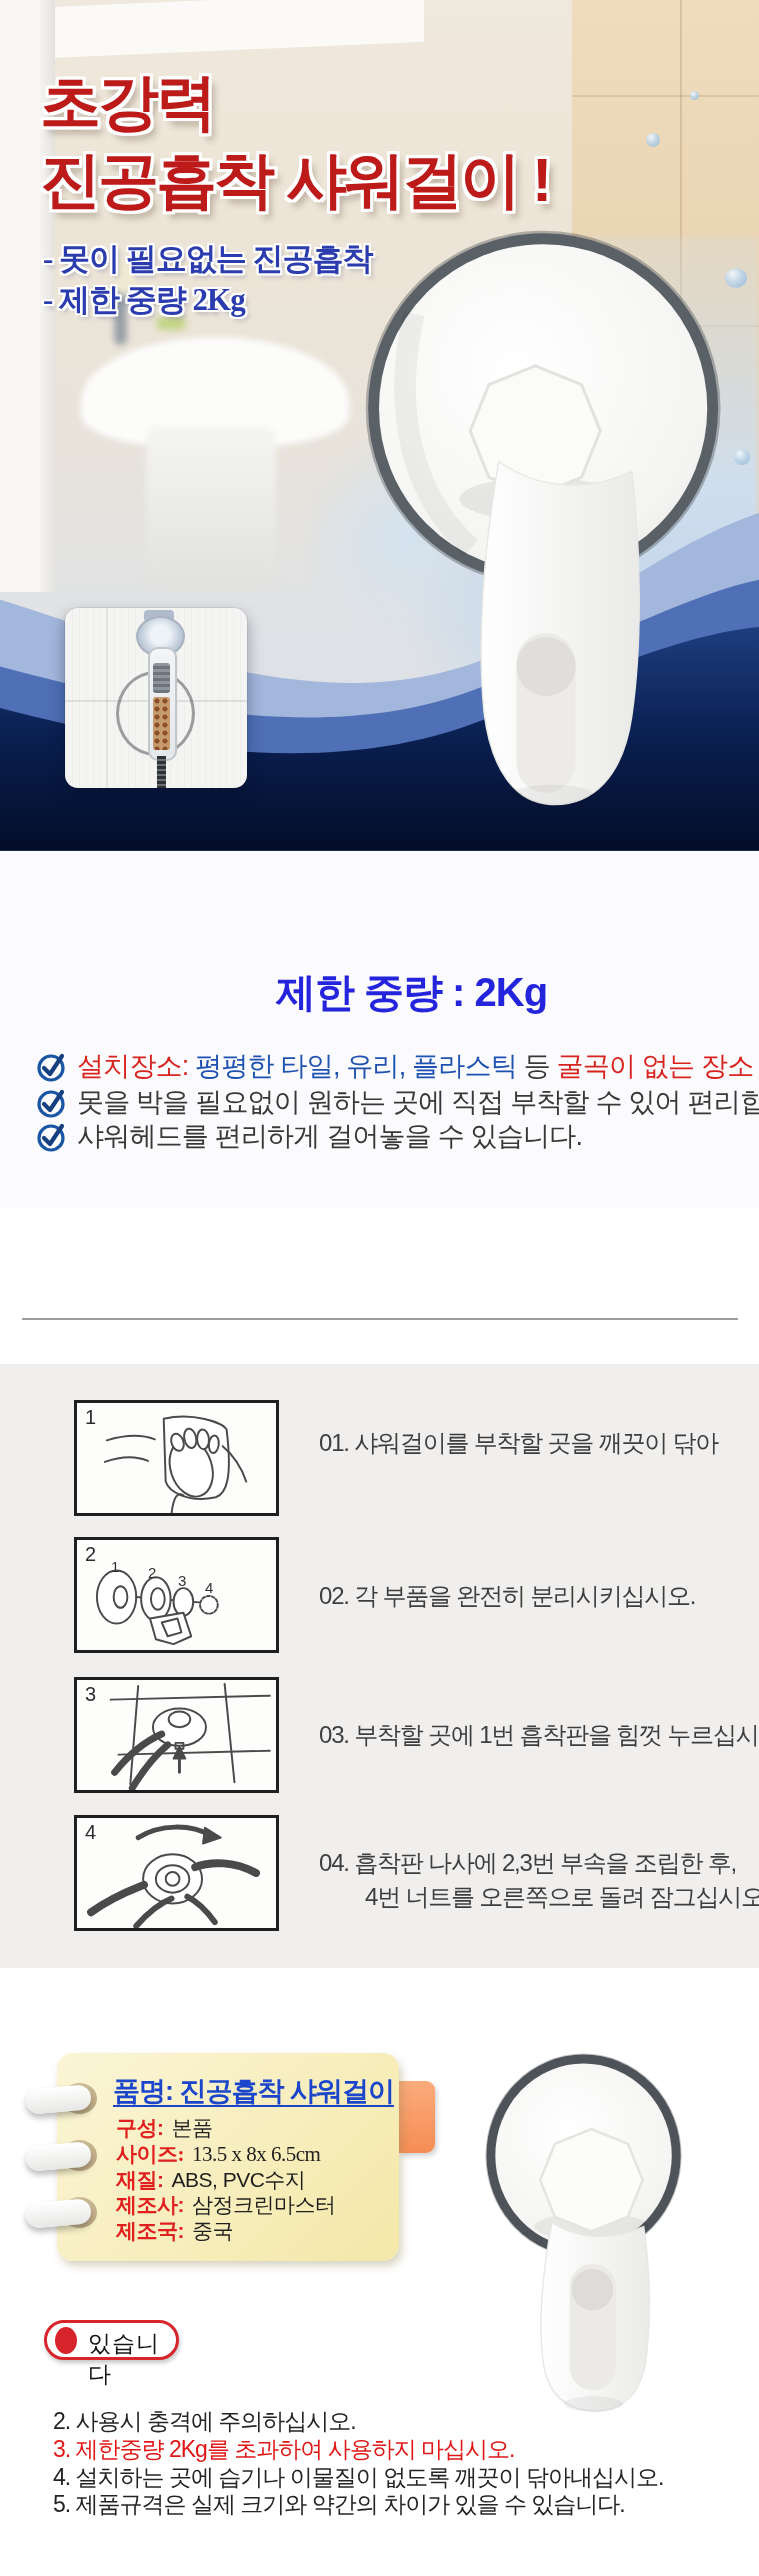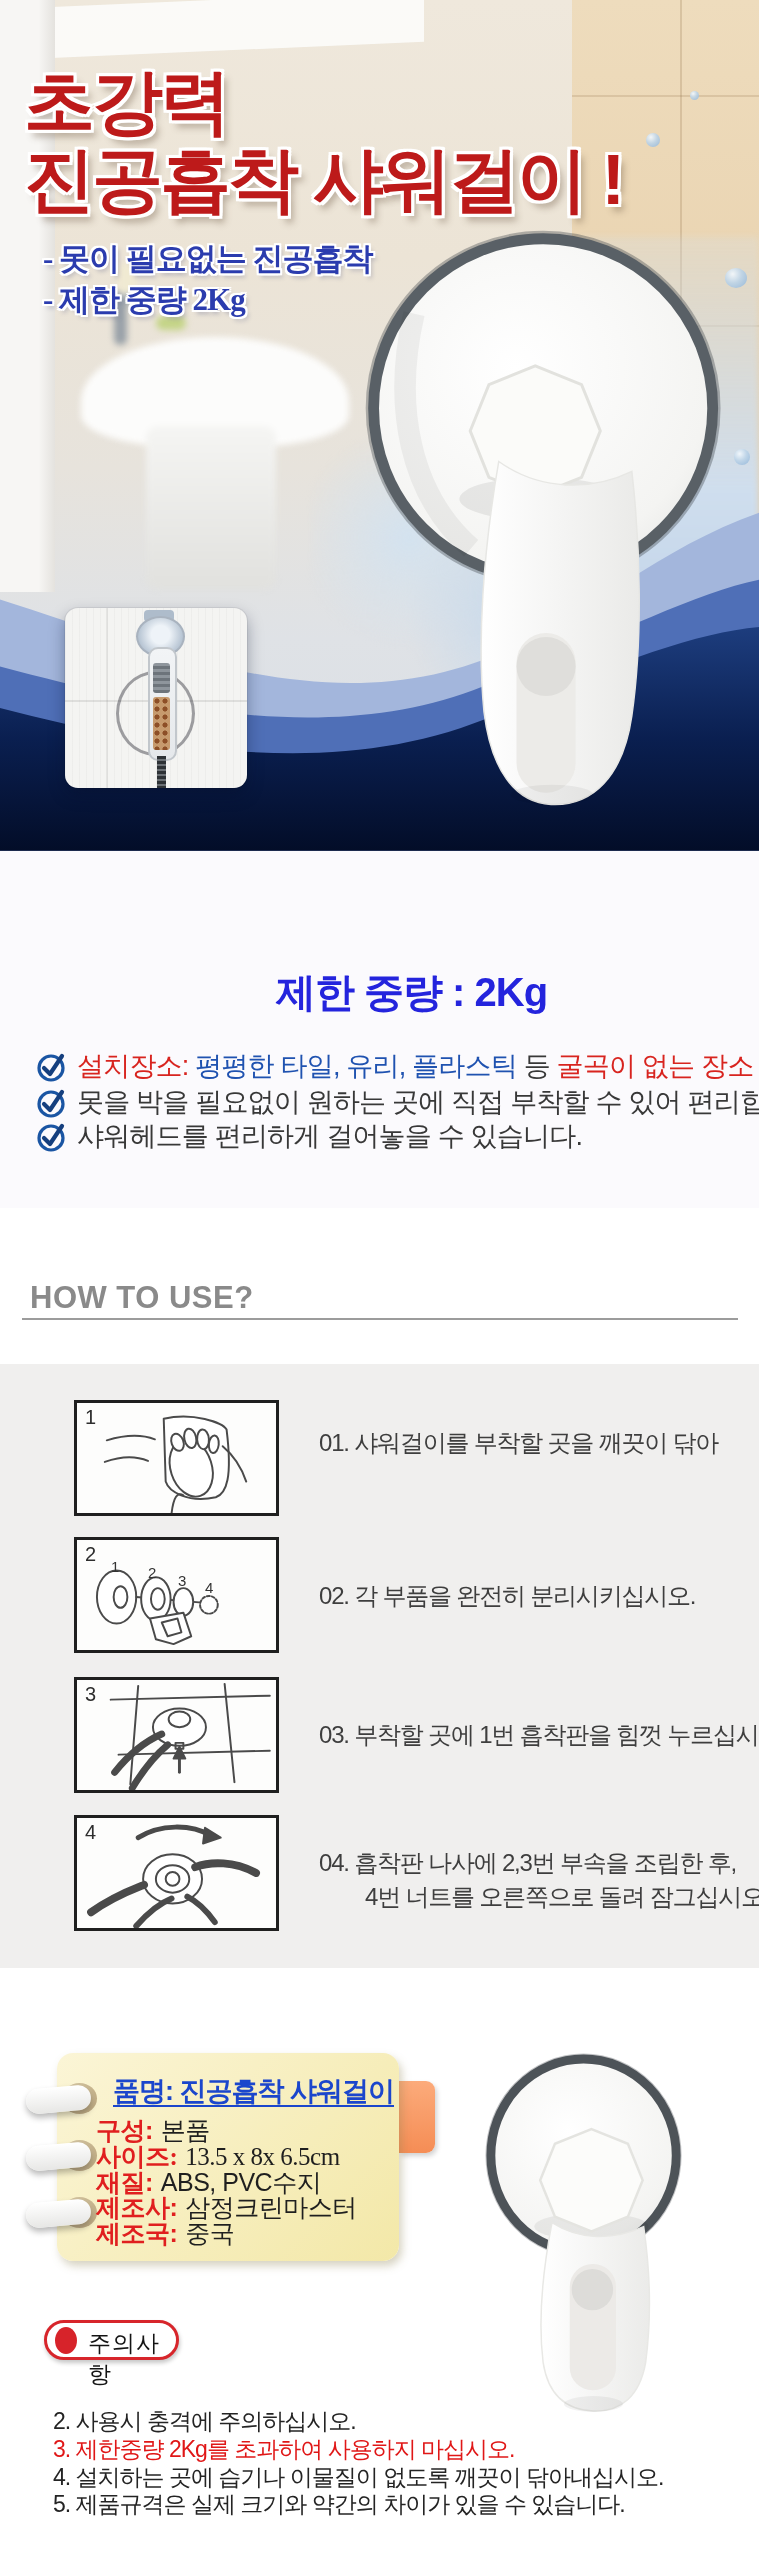--- a/index.html
+++ b/index.html
@@ -45,21 +45,21 @@
       background:radial-gradient(circle at 50% 45%,#eef3f8 0 30%,#bac7d5 70%,#8fa0b0);}
   .sh-body{left:83px;top:39px;width:25px;height:110px;background:linear-gradient(#f2f4f6,#e5e8eb);
       border:2px solid #c2c7cc;border-radius:10px;}
   .sh-filter{left:88px;top:55px;width:17px;height:30px;border-radius:3px;
       background:repeating-linear-gradient(0deg,#6d747b 0 3px,#8e959c 3px 6px);}
   .sh-beads{left:88px;top:89px;width:17px;height:53px;border-radius:3px;background-color:#c69a6d;
       background-image:radial-gradient(circle at 4px 4px,#8d4f27 2.3px,transparent 2.8px);background-size:8px 8px;}
   .sh-hose{left:92px;top:148px;width:9px;height:33px;
       background:repeating-linear-gradient(0deg,#2e3236 0 3px,#6b7075 3px 5px);}
 
-  .hero-title{left:24px;top:63px;width:710px;font-weight:800;font-size:71px;line-height:78px;
+  .hero-title{left:40px;top:63px;width:710px;font-weight:800;font-size:61px;line-height:78px;
       color:#bd1a1a;letter-spacing:-3px;
       text-shadow:-3px -3px 0 #fff,3px -3px 0 #fff,-3px 3px 0 #fff,3px 3px 0 #fff,
                   -3px 0 0 #fff,3px 0 0 #fff,0 -3px 0 #fff,0 3px 0 #fff,5px 7px 7px rgba(110,90,70,.45);}
   .hero-sub{left:43px;top:238px;font-family:"Liberation Serif","DejaVu Serif",serif;font-weight:700;
       font-size:31px;line-height:41px;color:#2b3cae;letter-spacing:-1px;
       text-shadow:-2px -2px 0 #fff,2px -2px 0 #fff,-2px 2px 0 #fff,2px 2px 0 #fff,
                   -2px 0 0 #fff,2px 0 0 #fff,0 -2px 0 #fff,0 2px 0 #fff,3px 4px 4px rgba(80,85,130,.35);}
 
   
   .bg-benefits{left:0;top:851px;width:759px;height:357px;background:#fbfafd;}
@@ -97,21 +97,21 @@
   .card-tab{left:399px;top:2081px;width:36px;height:72px;border-radius:0 9px 9px 0;
       background:linear-gradient(180deg,#fcab7b,#f58d55);box-shadow:2px 3px 5px rgba(0,0,0,.18);}
   .pin-circle{position:absolute;left:62px;width:35px;height:31px;border-radius:50%;
       background:radial-gradient(circle at 40% 35%,#dccfae,#b8a278);}
   .pc1{top:2083px;} .pc2{top:2140px;} .pc3{top:2197px;}
   .pin-bar{position:absolute;left:26px;width:65px;height:25px;border-radius:13px;transform:rotate(-5deg);
       background:linear-gradient(#ffffff,#e7e7e5);box-shadow:0 4px 6px rgba(0,0,0,.28);}
   .pb1{top:2087px;} .pb2{top:2144px;} .pb3{top:2201px;}
   .card-title{left:113px;top:2073px;font-size:27px;font-weight:700;color:#1b46cc;
       letter-spacing:-1px;text-decoration:underline;text-underline-offset:5px;}
-  .card-row{position:absolute;left:96px;font-size:25px;letter-spacing:-0.5px;white-space:nowrap;}
+  .card-row{position:absolute;left:116px;font-size:21px;letter-spacing:-0.5px;white-space:nowrap;}
   .row0{top:2114px;} .row1{top:2140px;font-family:Liberation Serif, serif;} .row2{top:2166px;} .row3{top:2191px;} .row4{top:2217px;}
   .card-label{color:#e01f1f;font-weight:700;margin-right:8px;}
   .card-value{color:#1f1f1f;}
   .info-svg{left:0;top:1968px;width:759px;height:459px;}
 
   
   .badge{left:44px;top:2320px;width:135px;height:40px;border:3px solid #d7252b;border-radius:22px;
       background:#fff;box-sizing:border-box;box-shadow:1px 3px 4px rgba(0,0,0,.22);}
   .badge-dot{position:absolute;left:8px;top:4px;width:22px;height:27px;border-radius:50%;background:#d7232a;}
   .badge-text{position:absolute;left:41px;top:5px;font-size:23px;color:#141414;letter-spacing:1px;}
@@ -228,21 +228,20 @@
   </div>
 
   <div class="check-row cr3">
     <svg width="30" height="32" viewBox="0 0 30 32">
       <circle cx="15" cy="18" r="12" fill="none" stroke="#1a55a3" stroke-width="3.2"></circle>
       <path d="M8,18 L14,24 L26,6" fill="none" stroke="#153f7e" stroke-width="4.2" stroke-linecap="round" stroke-linejoin="round"></path>
     </svg>
     <span>샤워헤드를 편리하게 걸어놓을 수 있습니다.</span>
   </div>
 
-  <div class="abs howto-heading">HOW TO USE?</div>
   <div class="abs howto-line"></div>
 
   <div class="abs bg-steps"></div>
 
   <div class="step-box sb1">
     <span class="step-no">1</span>
     <svg class="step-art" viewBox="0 0 202 112">
       <g fill="none" stroke="#4a4a4a" stroke-width="2" stroke-linecap="round" stroke-linejoin="round">
         <path d="M88,16 C118,9 148,20 152,27 C158,76 152,92 141,96 C112,102 93,90 90,80 Z" fill="#fff"></path>
         <path d="M30,38 C50,32 66,32 79,37"></path>
@@ -374,21 +373,21 @@
       <polygon points="652,215 637,178 600,163 563,178 548,215 563,252 600,267 637,252" fill="#fcfcfa" stroke="#e4e4e0" stroke-width="2.5"></polygon>
       <path d="M560,258 C550,310 546,360 551,400 C556,432 574,448 602,449 C630,450 649,434 655,400 C661,355 660,310 653,262 C622,276 588,276 560,258 Z" fill="url(#ghook2)" stroke="#e8e8e5" stroke-width="1.5"></path>
       <rect x="578" y="300" width="47" height="128" rx="23" fill="#eceae7"></rect>
       <circle cx="601" cy="326" r="21" fill="#dddcd9"></circle>
       <ellipse cx="602" cy="442" rx="30" ry="8" fill="rgba(0,0,0,.05)"></ellipse>
     </g>
   </svg>
 
   <div class="abs badge">
     <div class="badge-dot"></div>
-    <div class="badge-text">주의사항</div>
+    <div class="badge-text">있습니다</div>
   </div>
 
   <div class="caution-item ci1">2. 사용시 충격에 주의하십시오.</div>
   <div class="caution-item ci2">3. 제한중량 2Kg를 초과하여 사용하지 마십시오.</div>
   <div class="caution-item ci3">4. 설치하는 곳에 습기나 이물질이 없도록 깨끗이 닦아내십시오.</div>
   <div class="caution-item ci4">5. 제품규격은 실제 크기와 약간의 차이가 있을 수 있습니다.</div>
 
 </div>
 
 

